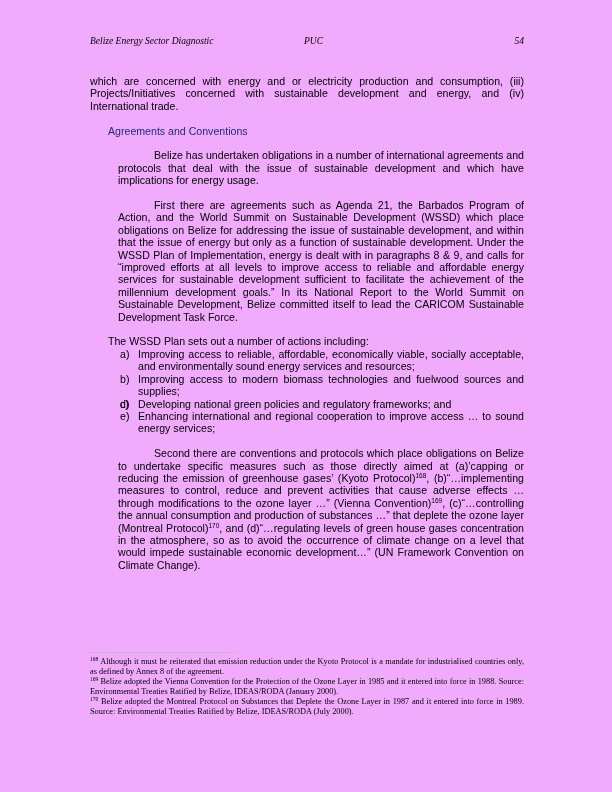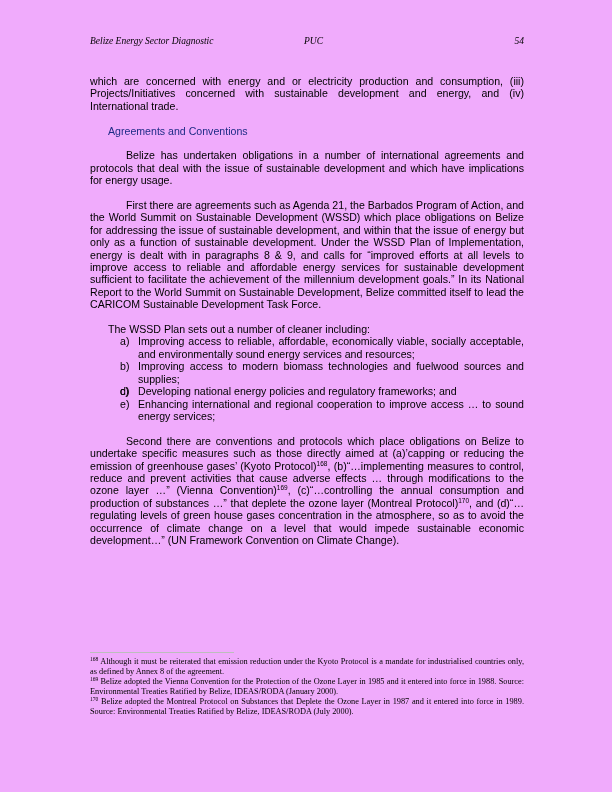--- a/index.html
+++ b/index.html
@@ -8,21 +8,21 @@
 
   .header { position: absolute; left: 90px; top: 36px; width: 434px; height: 14px;
     font-family: "Liberation Serif", serif; font-style: italic; font-size: 9.5px; }
   .header .left { position: absolute; left: 0; top: 0; }
   .header .center { position: absolute; left: 214px; top: 0; }
   .header .right { position: absolute; right: 0; top: 0; }
 
   .body { position: absolute; left: 90px; top: 75px; width: 434px;
     font-family: "Liberation Sans", sans-serif; font-size: 10.6px; line-height: 12.4px; }
   .p { text-align: justify; margin: 0 0 12.4px 0; }
-  .indent { text-indent: 36px; }
+  .indent { text-indent: 36px; margin-left: 28px; }
   .heading { margin: 0 0 12.4px 18px; color: #1d2b85; font-size: 10.6px; }
   .lead { margin: 0 0 0 18px; }
   ol.actions { list-style: none; margin: 0 0 12.4px 0; padding: 0; }
   ol.actions li { position: relative; padding-left: 48px; text-align: justify; }
   ol.actions li .marker { position: absolute; left: 30px; top: 0; }
   sup { font-size: 6.5px; line-height: 0; vertical-align: 4px; }
 
   .fn-rule { position: absolute; left: 90px; top: 652px; width: 144px; height: 0; border-top: 1px solid #bdbdbd; }
   .footnotes { position: absolute; left: 90px; top: 657px; width: 434px;
     font-family: "Liberation Serif", serif; font-size: 8.3px; line-height: 10.1px; }
@@ -42,36 +42,36 @@
 
   <div class="body">
     <p class="p">which are concerned with energy and or electricity production and consumption, (iii) Projects/Initiatives concerned with sustainable development and energy, and (iv) International trade.</p>
 
     <p class="heading">Agreements and Conventions</p>
 
     <p class="p indent">Belize has undertaken obligations in a number of international agreements and protocols that deal with the issue of sustainable development and which have implications for energy usage.</p>
 
     <p class="p indent">First there are agreements such as Agenda 21, the Barbados Program of Action, and the World Summit on Sustainable Development (WSSD) which place obligations on Belize for addressing the issue of sustainable development, and within that the issue of energy but only as a function of sustainable development. Under the WSSD Plan of Implementation, energy is dealt with in paragraphs 8 &amp; 9, and calls for “improved efforts at all levels to improve access to reliable and affordable energy services for sustainable development sufficient to facilitate the achievement of the millennium development goals.” In its National Report to the World Summit on Sustainable Development, Belize committed itself to lead the CARICOM Sustainable Development Task Force.</p>
 
-    <p class="lead">The WSSD Plan sets out a number of cleaner including:</p>
+    <p class="lead">The WSSD Plan sets out a number of actions including:</p>
     <ol class="actions">
       <li>
         <span class="marker">a)</span>
         <span>Improving access to reliable, affordable, economically viable, socially acceptable, and environmentally sound energy services and resources;</span>
       </li>
       <li>
         <span class="marker">b)</span>
         <span>Improving access to modern biomass technologies and fuelwood sources and supplies;</span>
       </li>
       <li>
         <span class="marker">c)</span>
       </li>
       <li>
         <span class="marker">d)</span>
-        <span>Developing national energy policies and regulatory frameworks; and</span>
+        <span>Developing national green policies and regulatory frameworks; and</span>
       </li>
       <li>
         <span class="marker">e)</span>
         <span>Enhancing international and regional cooperation to improve access … to sound energy services;</span>
       </li>
     </ol>
 
     <p class="p indent"><span>Second there are conventions and protocols which place obligations on Belize to undertake specific measures such as those directly aimed at (a)’capping or reducing the emission of greenhouse gases’ (Kyoto Protocol)</span><sup>168</sup><span>, (b)“…implementing measures to control, reduce and prevent activities that cause adverse effects … through modifications to the ozone layer …” (Vienna Convention)</span><sup>169</sup><span>, (c)“…controlling the annual consumption and production of  substances …” that deplete the ozone layer (Montreal Protocol)</span><sup>170</sup><span>, and (d)“…regulating levels of green house gases concentration in the atmosphere, so as to avoid the occurrence of climate change on a level that would impede sustainable economic development…” (UN Framework Convention on Climate Change).</span></p>
   </div>
 

